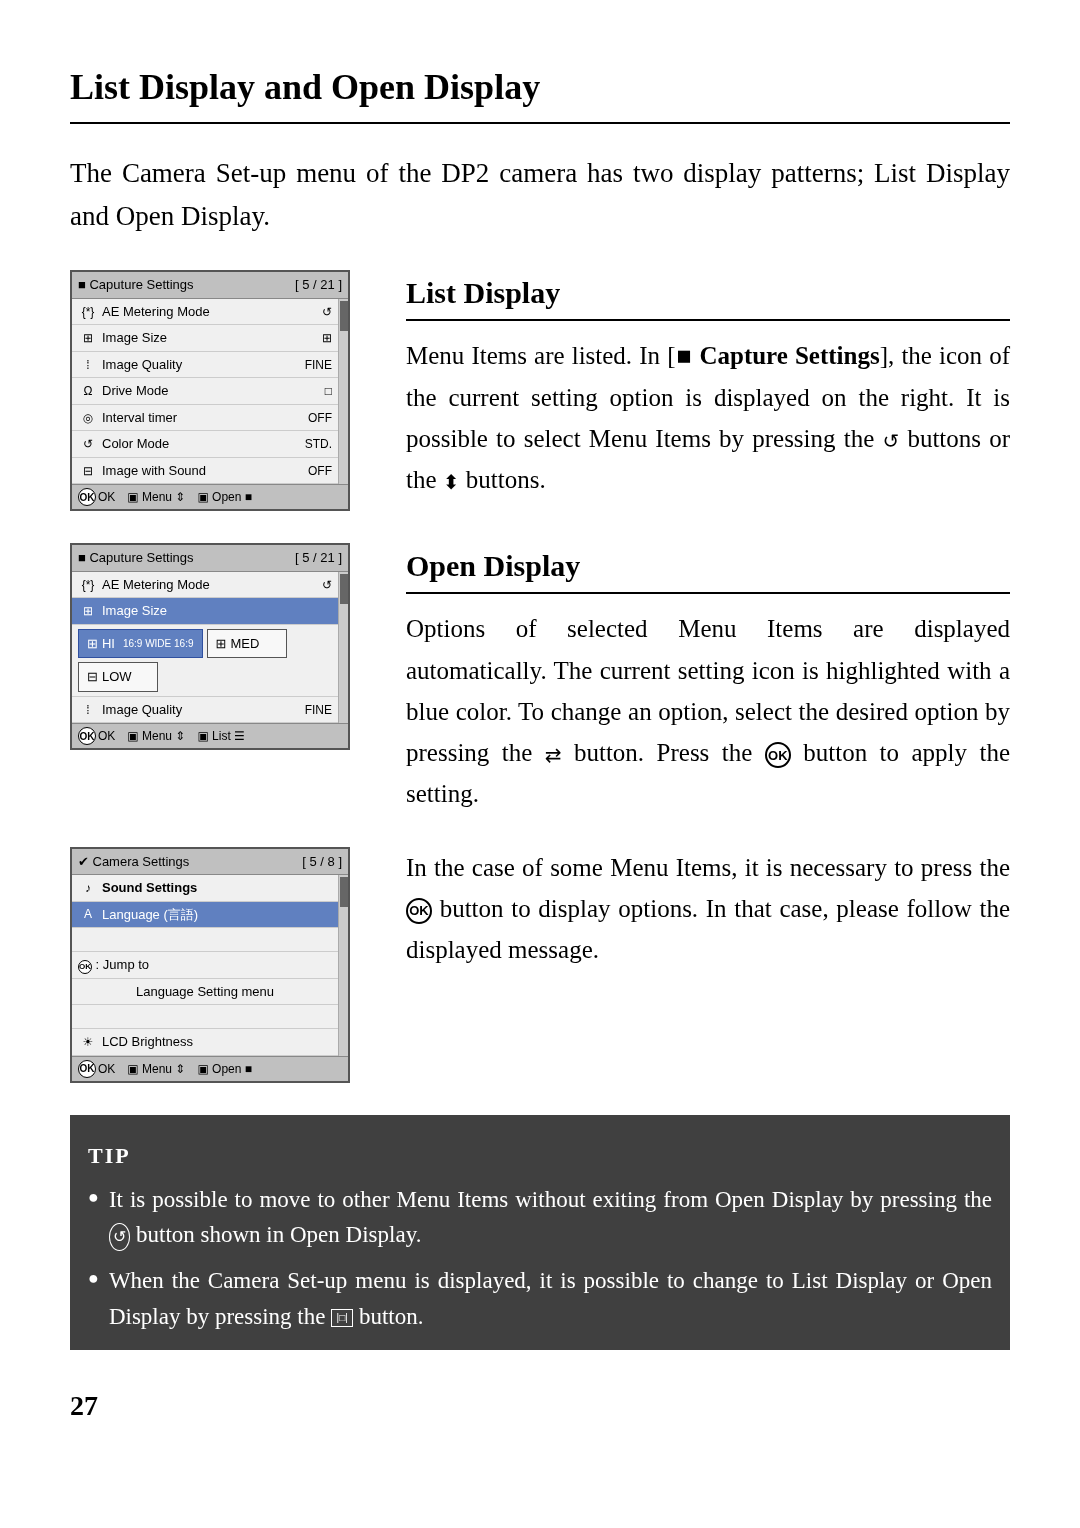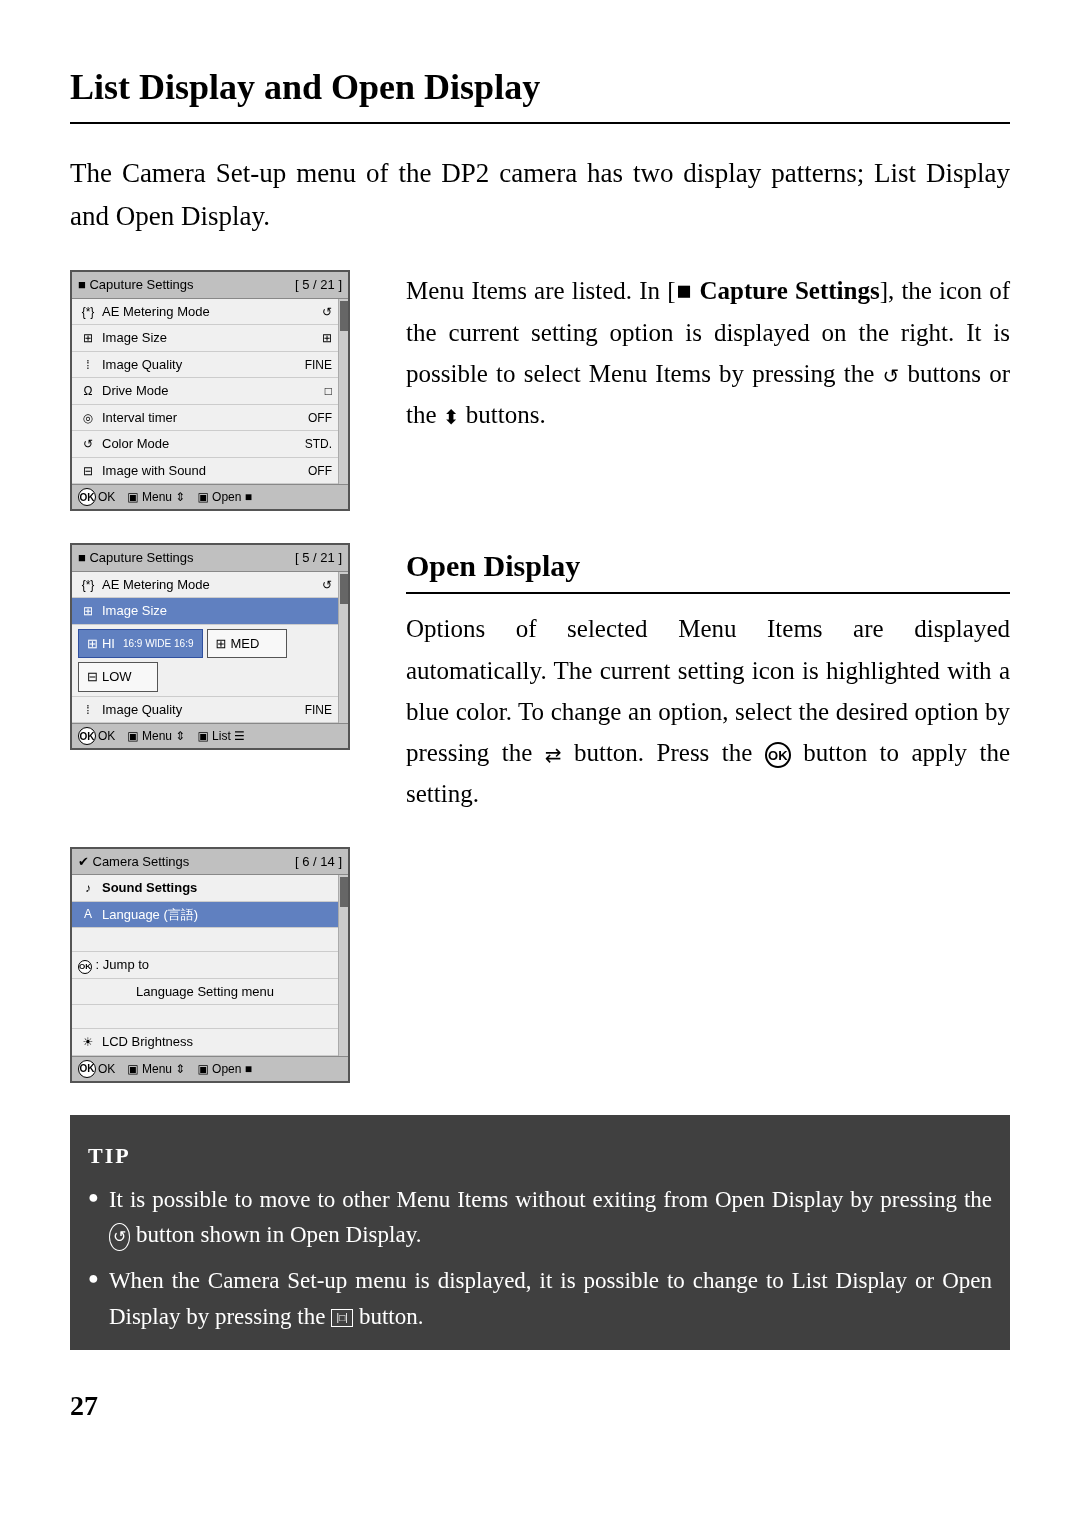--- a/index.html
+++ b/index.html
@@ -325,20 +325,21 @@
       </div>
       <div class="menu-footer">
         <span class="footer-btn"><span class="ok-circle">OK</span> OK</span>
         <span class="footer-btn">▣ Menu ⇕</span>
         <span class="footer-btn">▣ Open ■</span>
       </div>
     </div>
   </div>
 
   <div class="right-col">
+    <div class="section-title">List Display</div>
     <p class="section-text">
       Menu Items are listed. In [<strong>■ Capture Settings</strong>], the icon of the current setting option is displayed on the right. It is possible to select Menu Items by pressing the <span class="scroll-icon">↺</span> <span>buttons or the</span> <span class="arrow-icon">⬍</span> buttons.
     </p>
   </div>
 </div>
 
 <div class="two-col">
 
   <div class="left-col">
     <div class="camera-menu">
@@ -400,21 +401,21 @@
     </p>
   </div>
 </div>
 
 <div class="two-col">
 
   <div class="left-col">
     <div class="camera-menu camera-menu3">
       <div class="menu-header">
         <span>✔ Camera Settings</span>
-        <span>[ 6 / 14 ]</span>
+        <span>[ 5 / 8 ]</span>
       </div>
       <div class="menu-body">
         <div class="menu-items-list">
           <div class="menu-item">
             <span class="item-icon">♪</span>
             <span class="item-label"><strong>Sound Settings</strong></span>
           </div>
           <div class="menu-item selected">
             <span class="item-icon">A</span>
             <span class="item-label">Language (言語)</span>
@@ -439,20 +440,25 @@
         </div>
       </div>
       <div class="menu-footer">
         <span class="footer-btn"><span class="ok-circle">OK</span> OK</span>
         <span class="footer-btn">▣ Menu ⇕</span>
         <span class="footer-btn">▣ Open ■</span>
       </div>
     </div>
   </div>
 
+  <div class="right-col">
+    <p class="section-text">
+      In the case of some Menu Items, it is necessary to press the <span class="ok-btn-inline">OK</span> button to display options. In that case, please follow the displayed message.
+    </p>
+  </div>
 </div>
 
 <div class="tip-box">
   <div class="tip-title">TIP</div>
   <div class="tip-item">
     <span class="tip-bullet">●</span>
     <span>It is possible to move to other Menu Items without exiting from Open Display by pressing the <span class="scroll-icon" style="border:1.5px solid #fff; border-radius:50%; padding:1px 3px; font-size:16px;">↺</span> button shown in Open Display.</span>
   </div>
   <div class="tip-item">
     <span class="tip-bullet">●</span>

